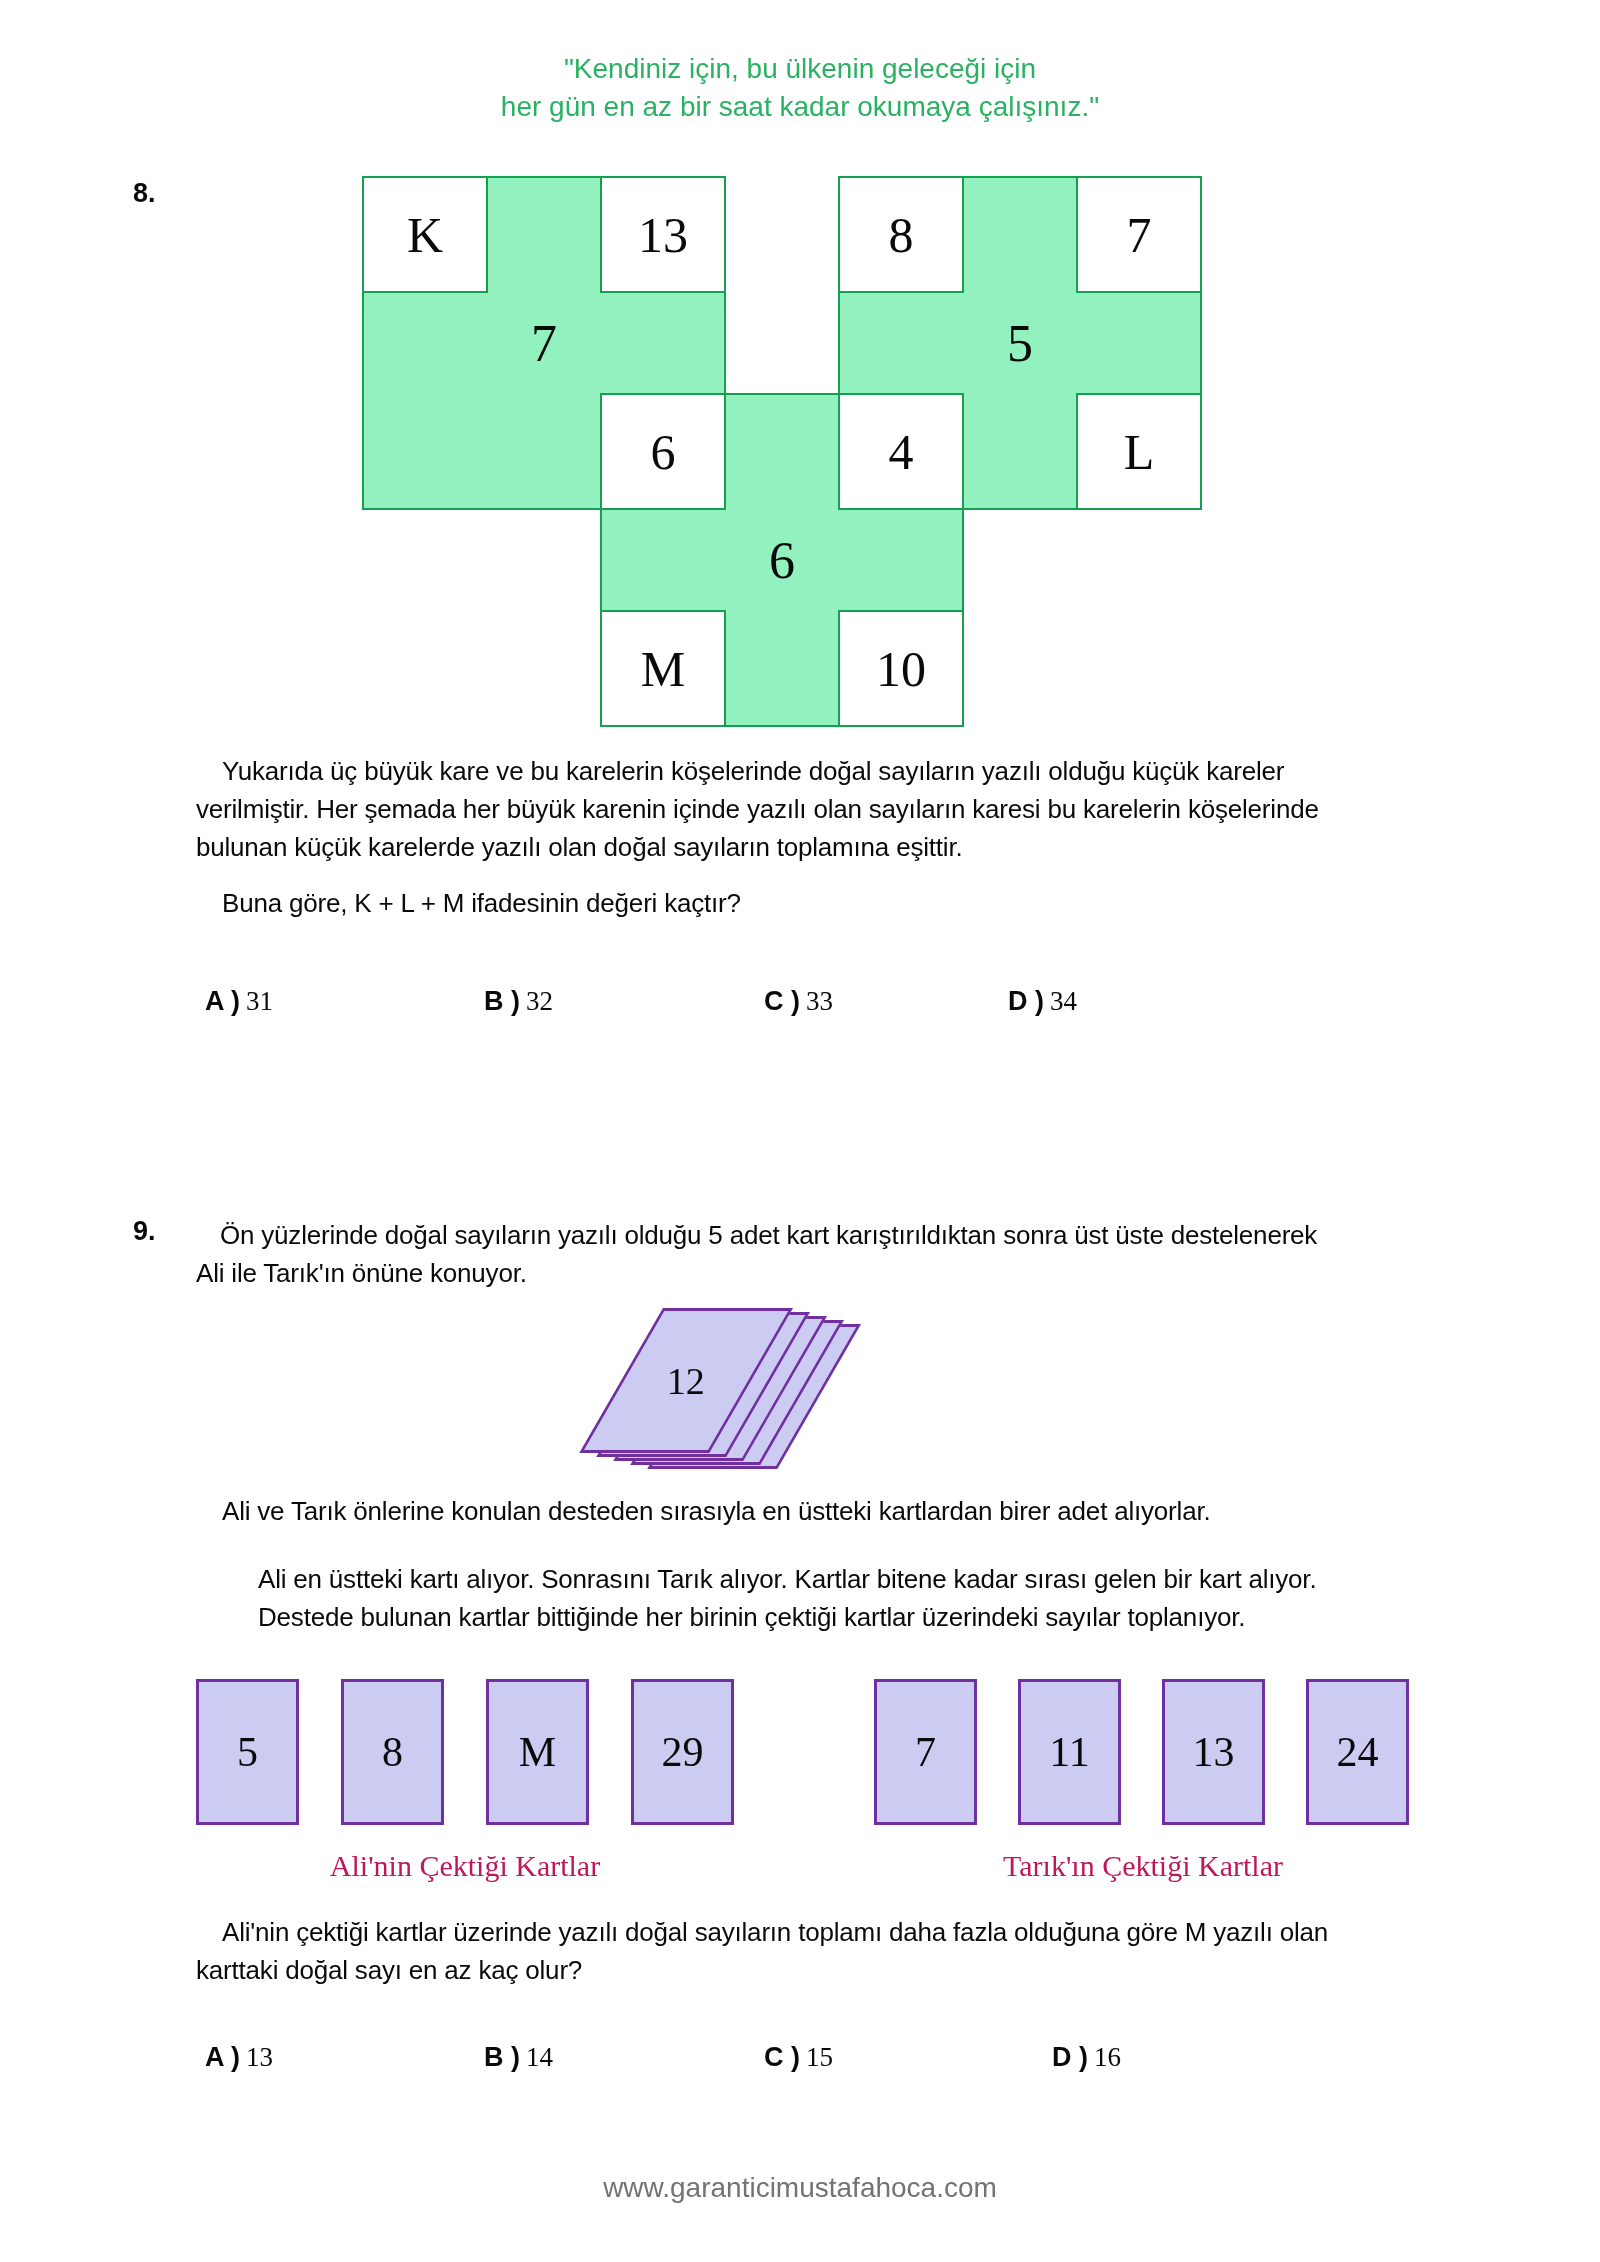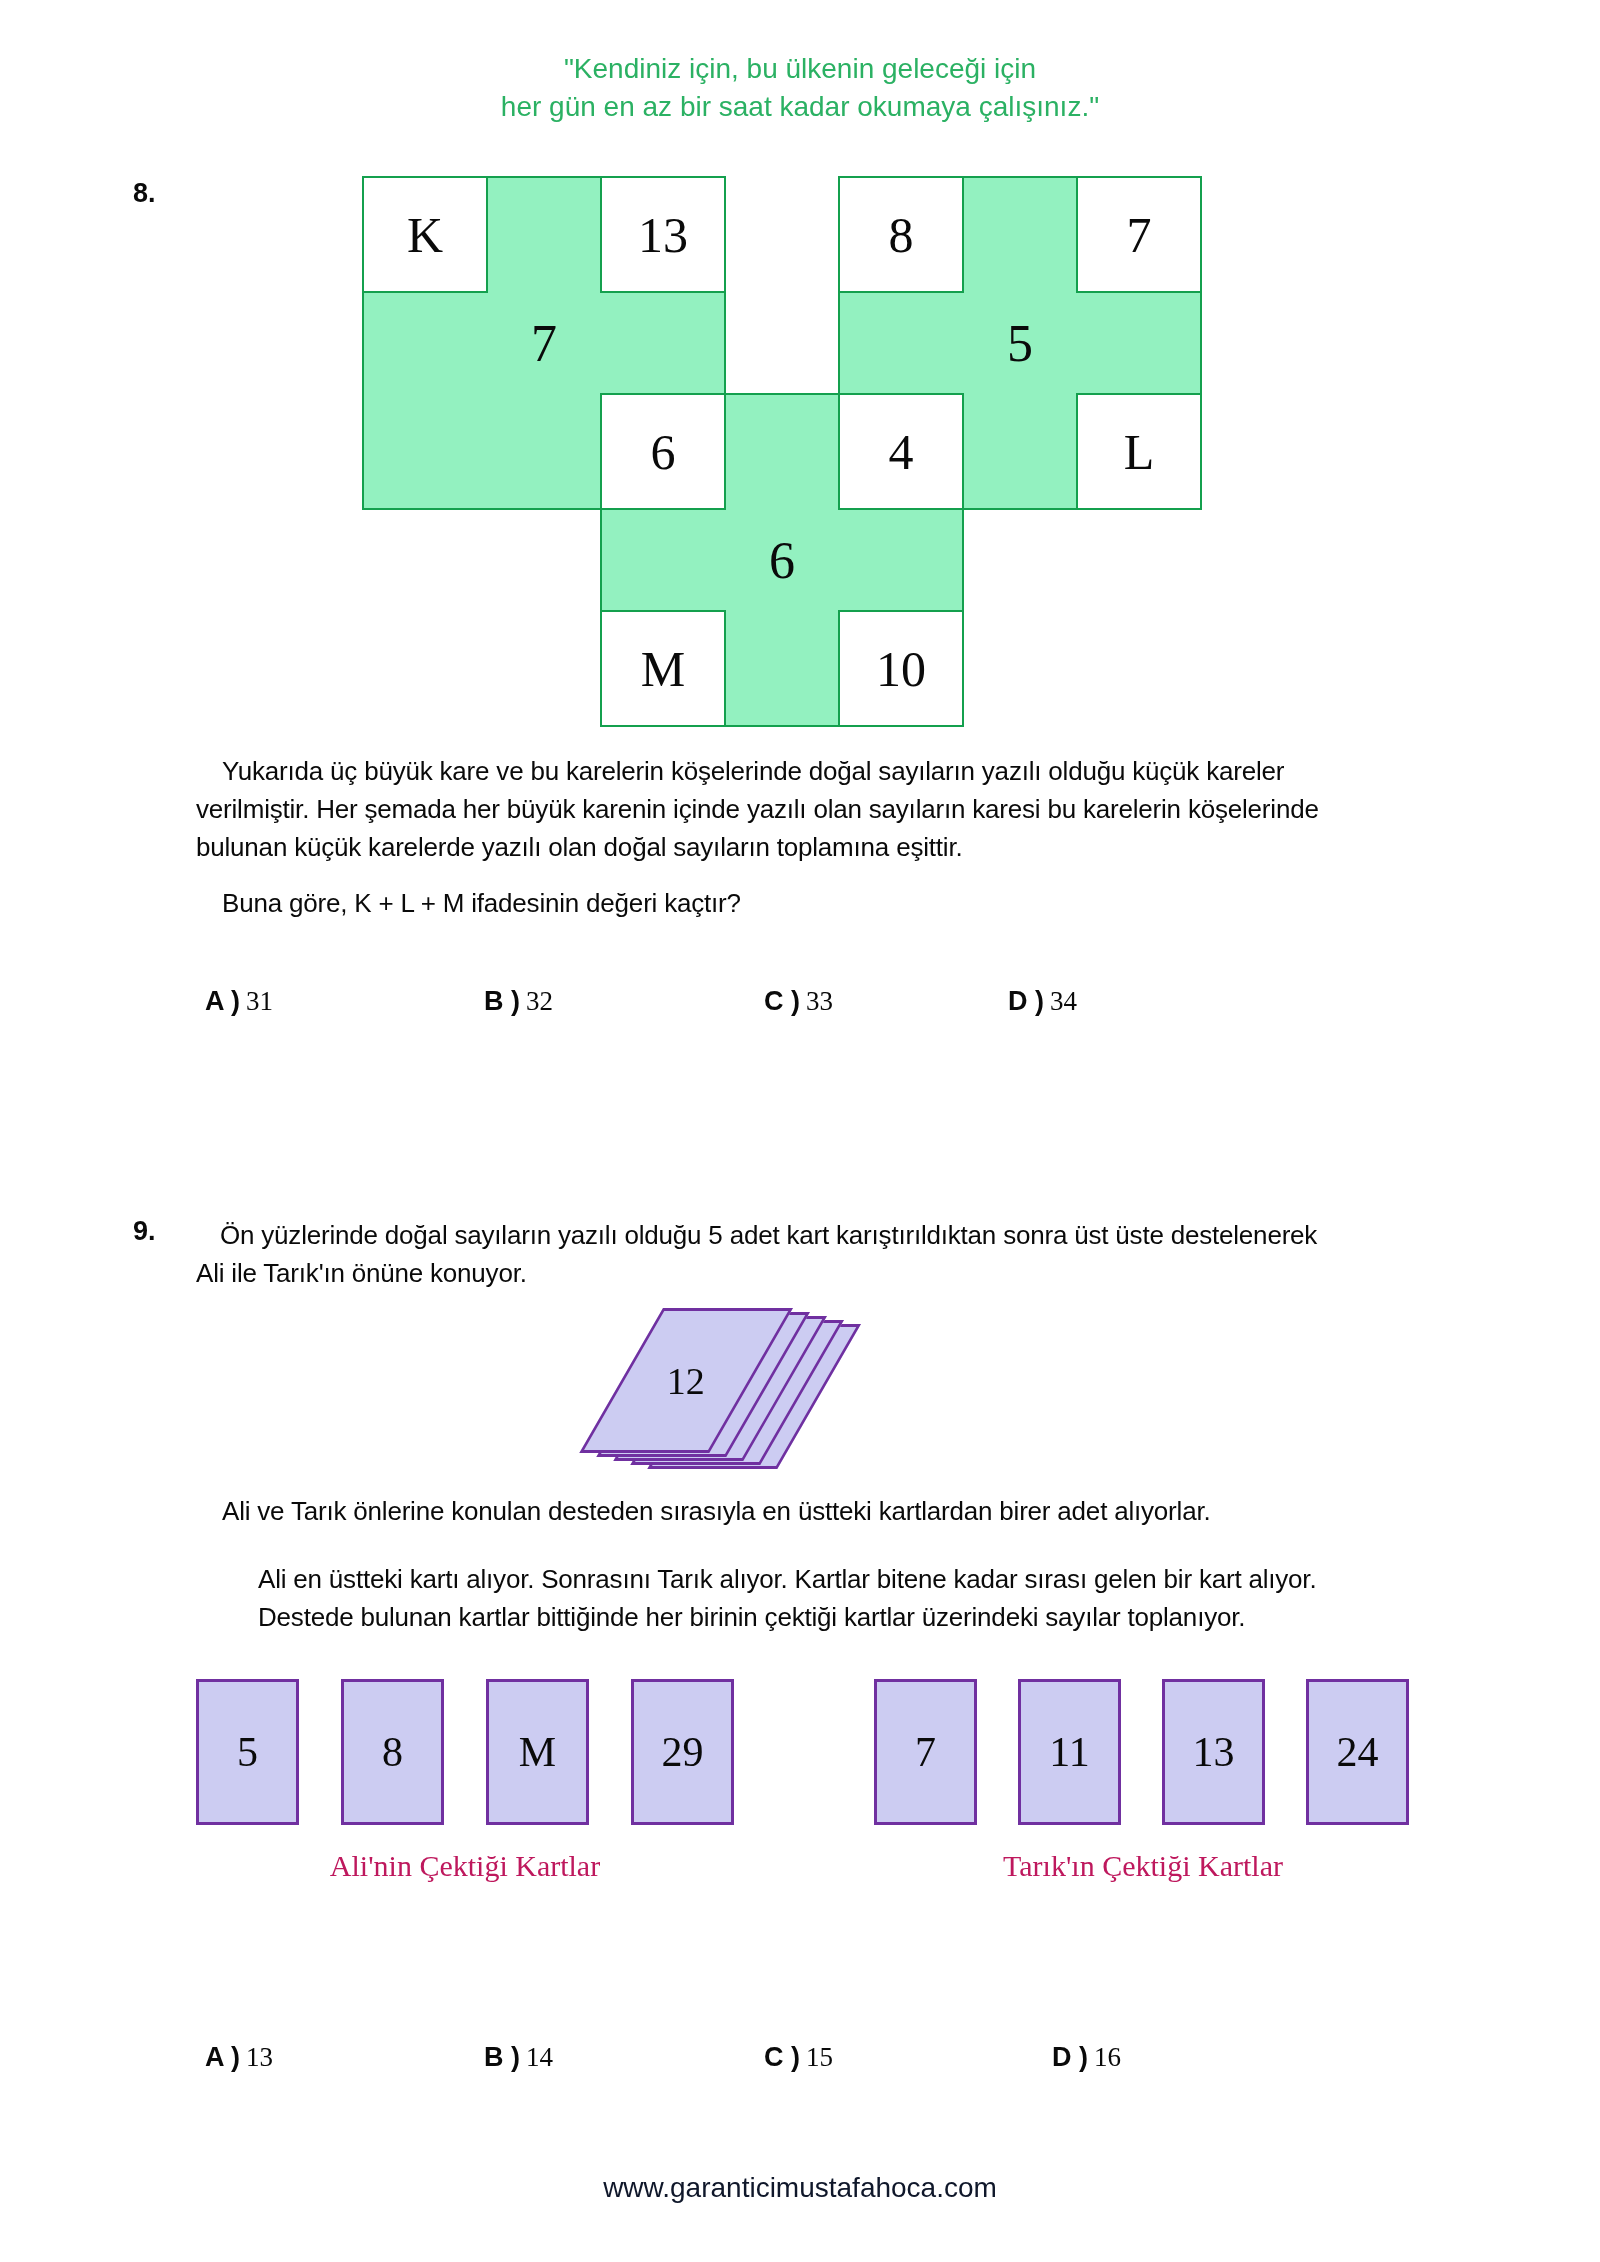--- a/index.html
+++ b/index.html
@@ -39,21 +39,21 @@
     display:flex;align-items:center;justify-content:center;}
   .scard .unskew{transform:skewX(30deg);font-family:"Liberation Serif",serif;font-size:38px;color:#0a0a0a;}
   
   .pcard{position:absolute;width:103px;height:146px;background:#ccccf2;border:3px solid #7030a0;
     box-sizing:border-box;display:flex;align-items:center;justify-content:center;
     font-family:"Liberation Serif",serif;font-size:42px;color:#0a0a0a;top:1679px;}
   .cardlabel{position:absolute;top:1849px;width:538px;text-align:center;
     font-family:"Liberation Serif",serif;font-size:30px;color:#be185d;}
   
   .footer{position:absolute;top:2172px;left:0;width:1600px;text-align:center;
-    font-size:28px;color:#0f172a;}
+    font-size:28px;color:#737373;}
 </style>
 </head>
 <body>
 
 <div class="page">
 
   <div class="quote">
     <div>"Kendiniz için, bu ülkenin geleceği için</div>
     <div>her gün en az bir saat kadar okumaya çalışınız."</div>
   </div>
@@ -135,20 +135,24 @@
   <div>
     <div class="pcard" style="left:874px">7</div>
     <div class="pcard" style="left:1018px">11</div>
     <div class="pcard" style="left:1162px">13</div>
     <div class="pcard" style="left:1306px">24</div>
   </div>
 
   <div class="cardlabel" style="left:196px">Ali'nin Çektiği Kartlar</div>
   <div class="cardlabel" style="left:874px">Tarık'ın Çektiği Kartlar</div>
 
+  <div class="tblock" style="left:196px;top:1913px">
+    <div class="p-line ind26">Ali'nin çektiği kartlar üzerinde yazılı doğal sayıların toplamı daha fazla olduğuna göre M yazılı olan</div>
+    <div class="p-line">karttaki doğal sayı en az kaç olur?</div>
+  </div>
 
   <div class="choices" style="top:2042px">
     <span class="choice" style="left:205px"><span class="cl">A )</span><span class="cv">13</span></span>
     <span class="choice" style="left:484px"><span class="cl">B )</span><span class="cv">14</span></span>
     <span class="choice" style="left:764px"><span class="cl">C )</span><span class="cv">15</span></span>
     <span class="choice" style="left:1052px"><span class="cl">D )</span><span class="cv">16</span></span>
   </div>
 
   <div class="footer">www.garanticimustafahoca.com</div>
 

